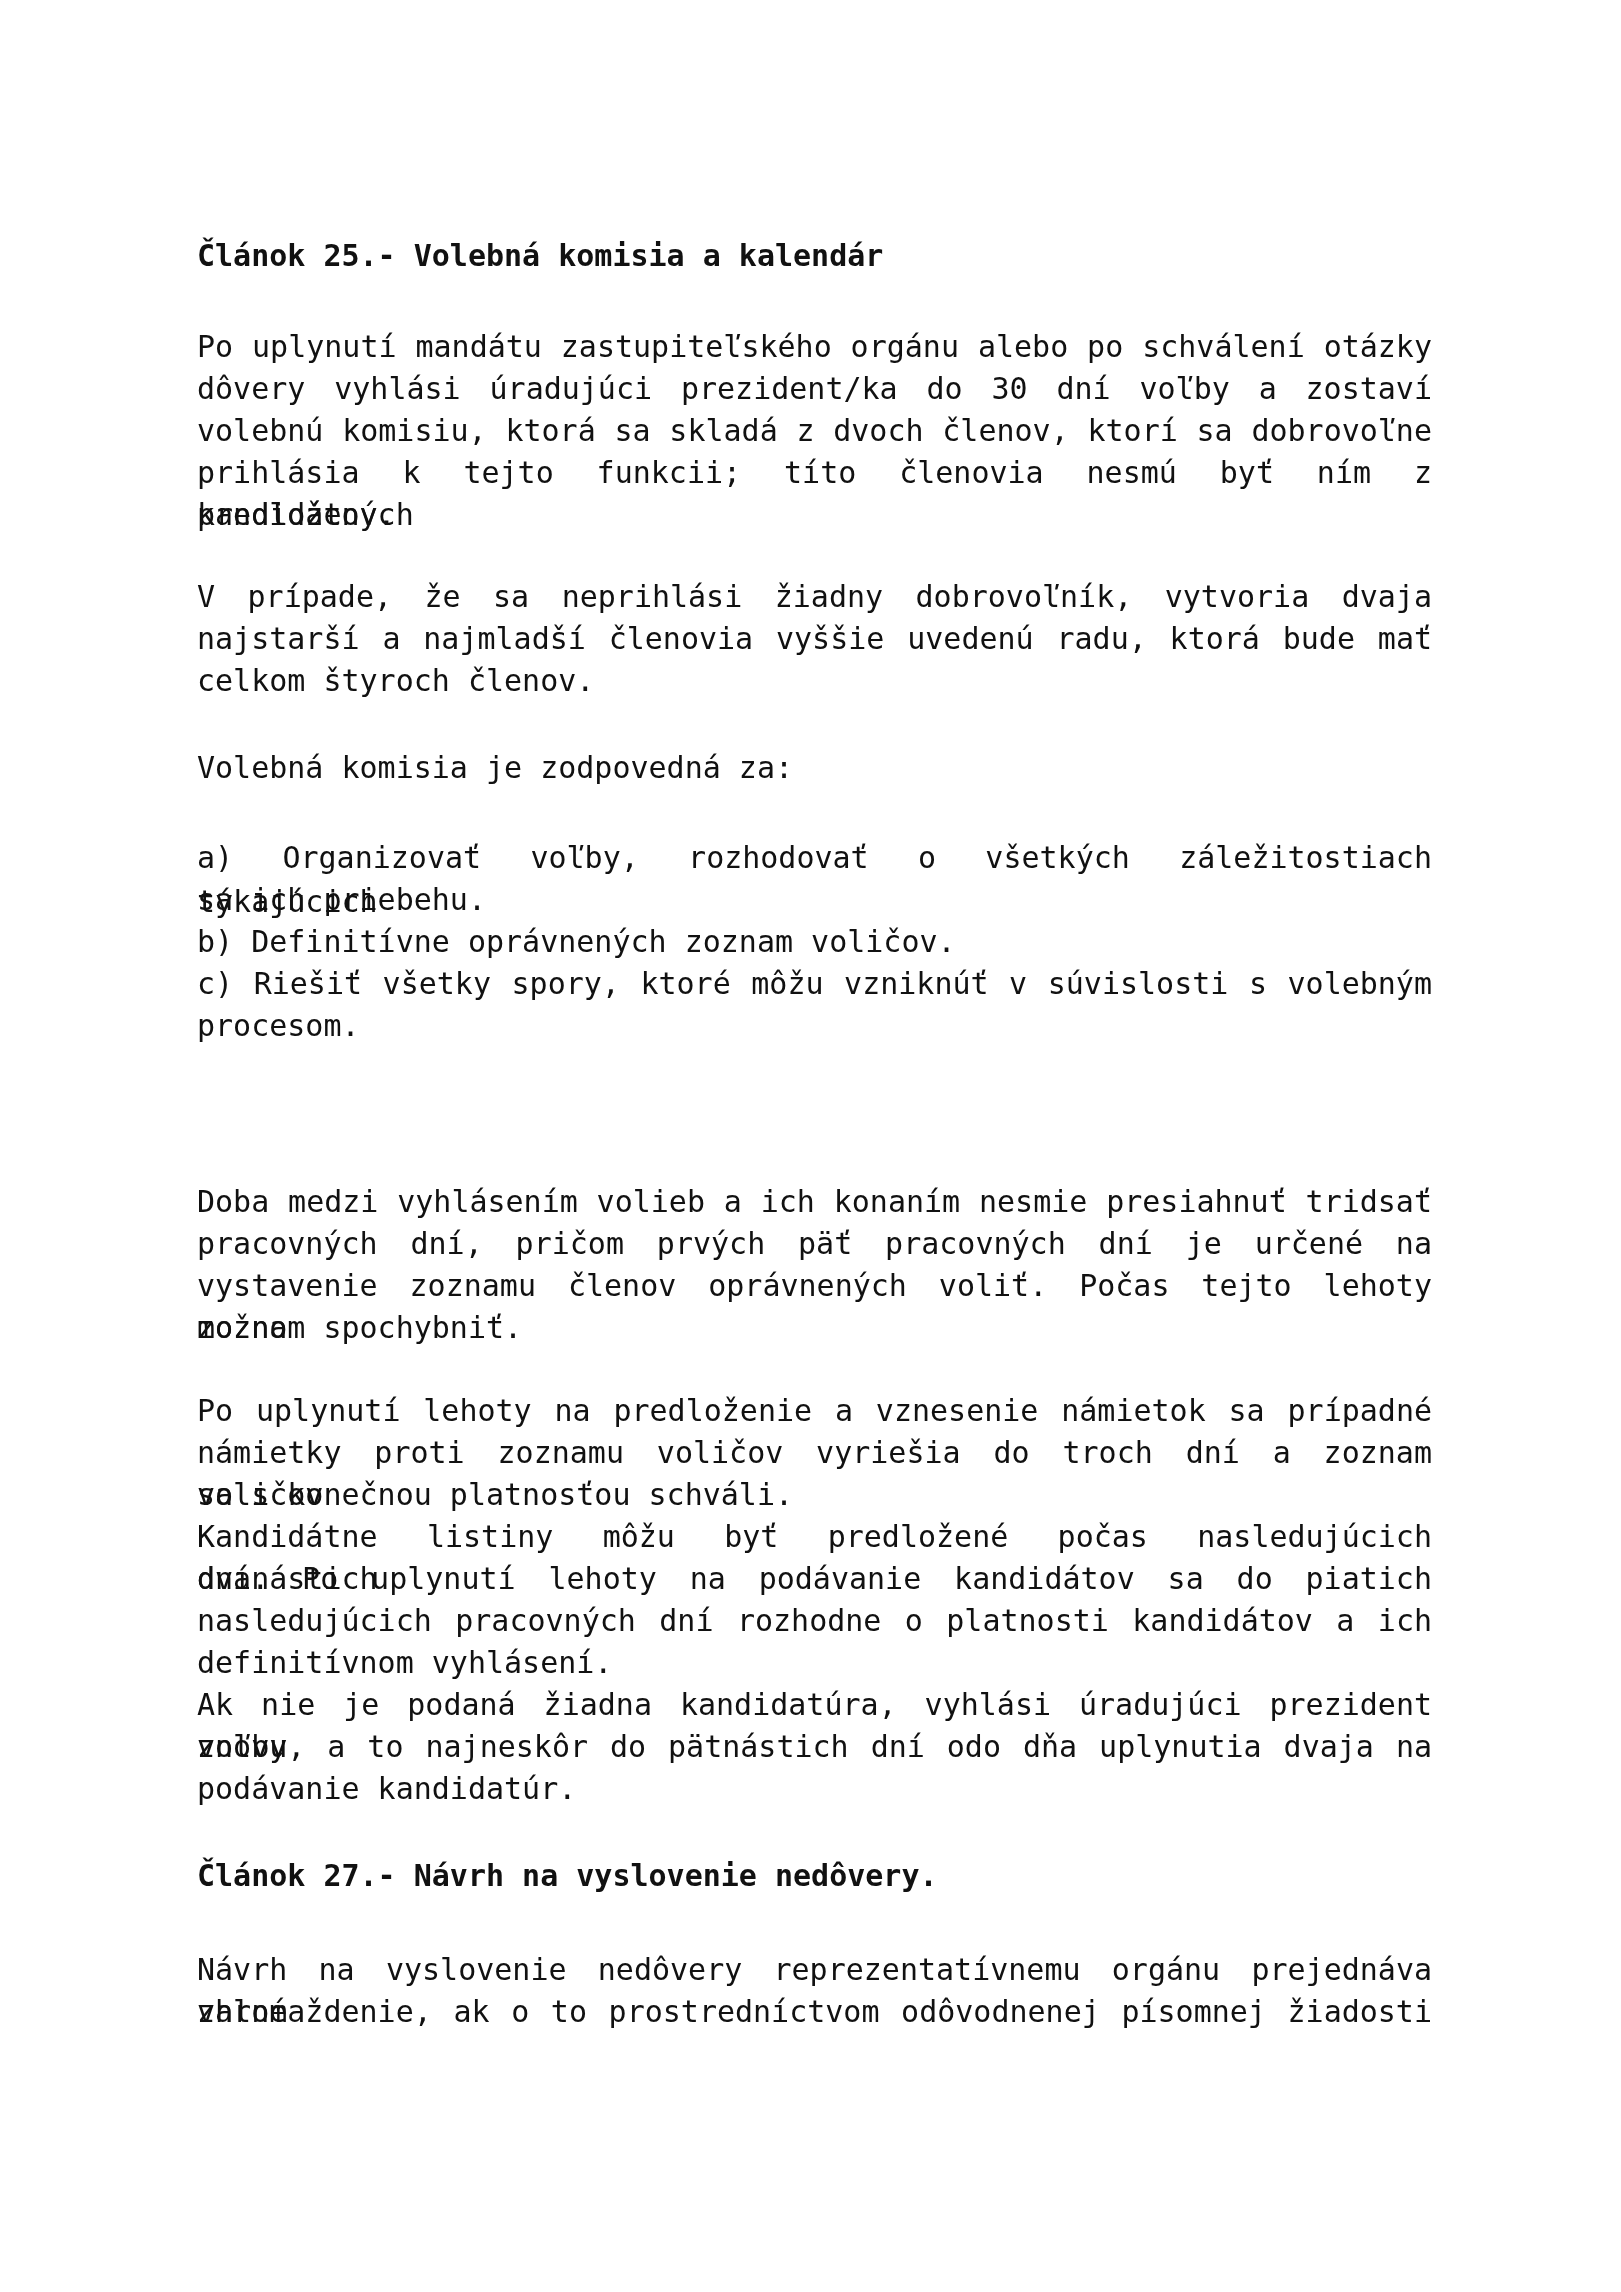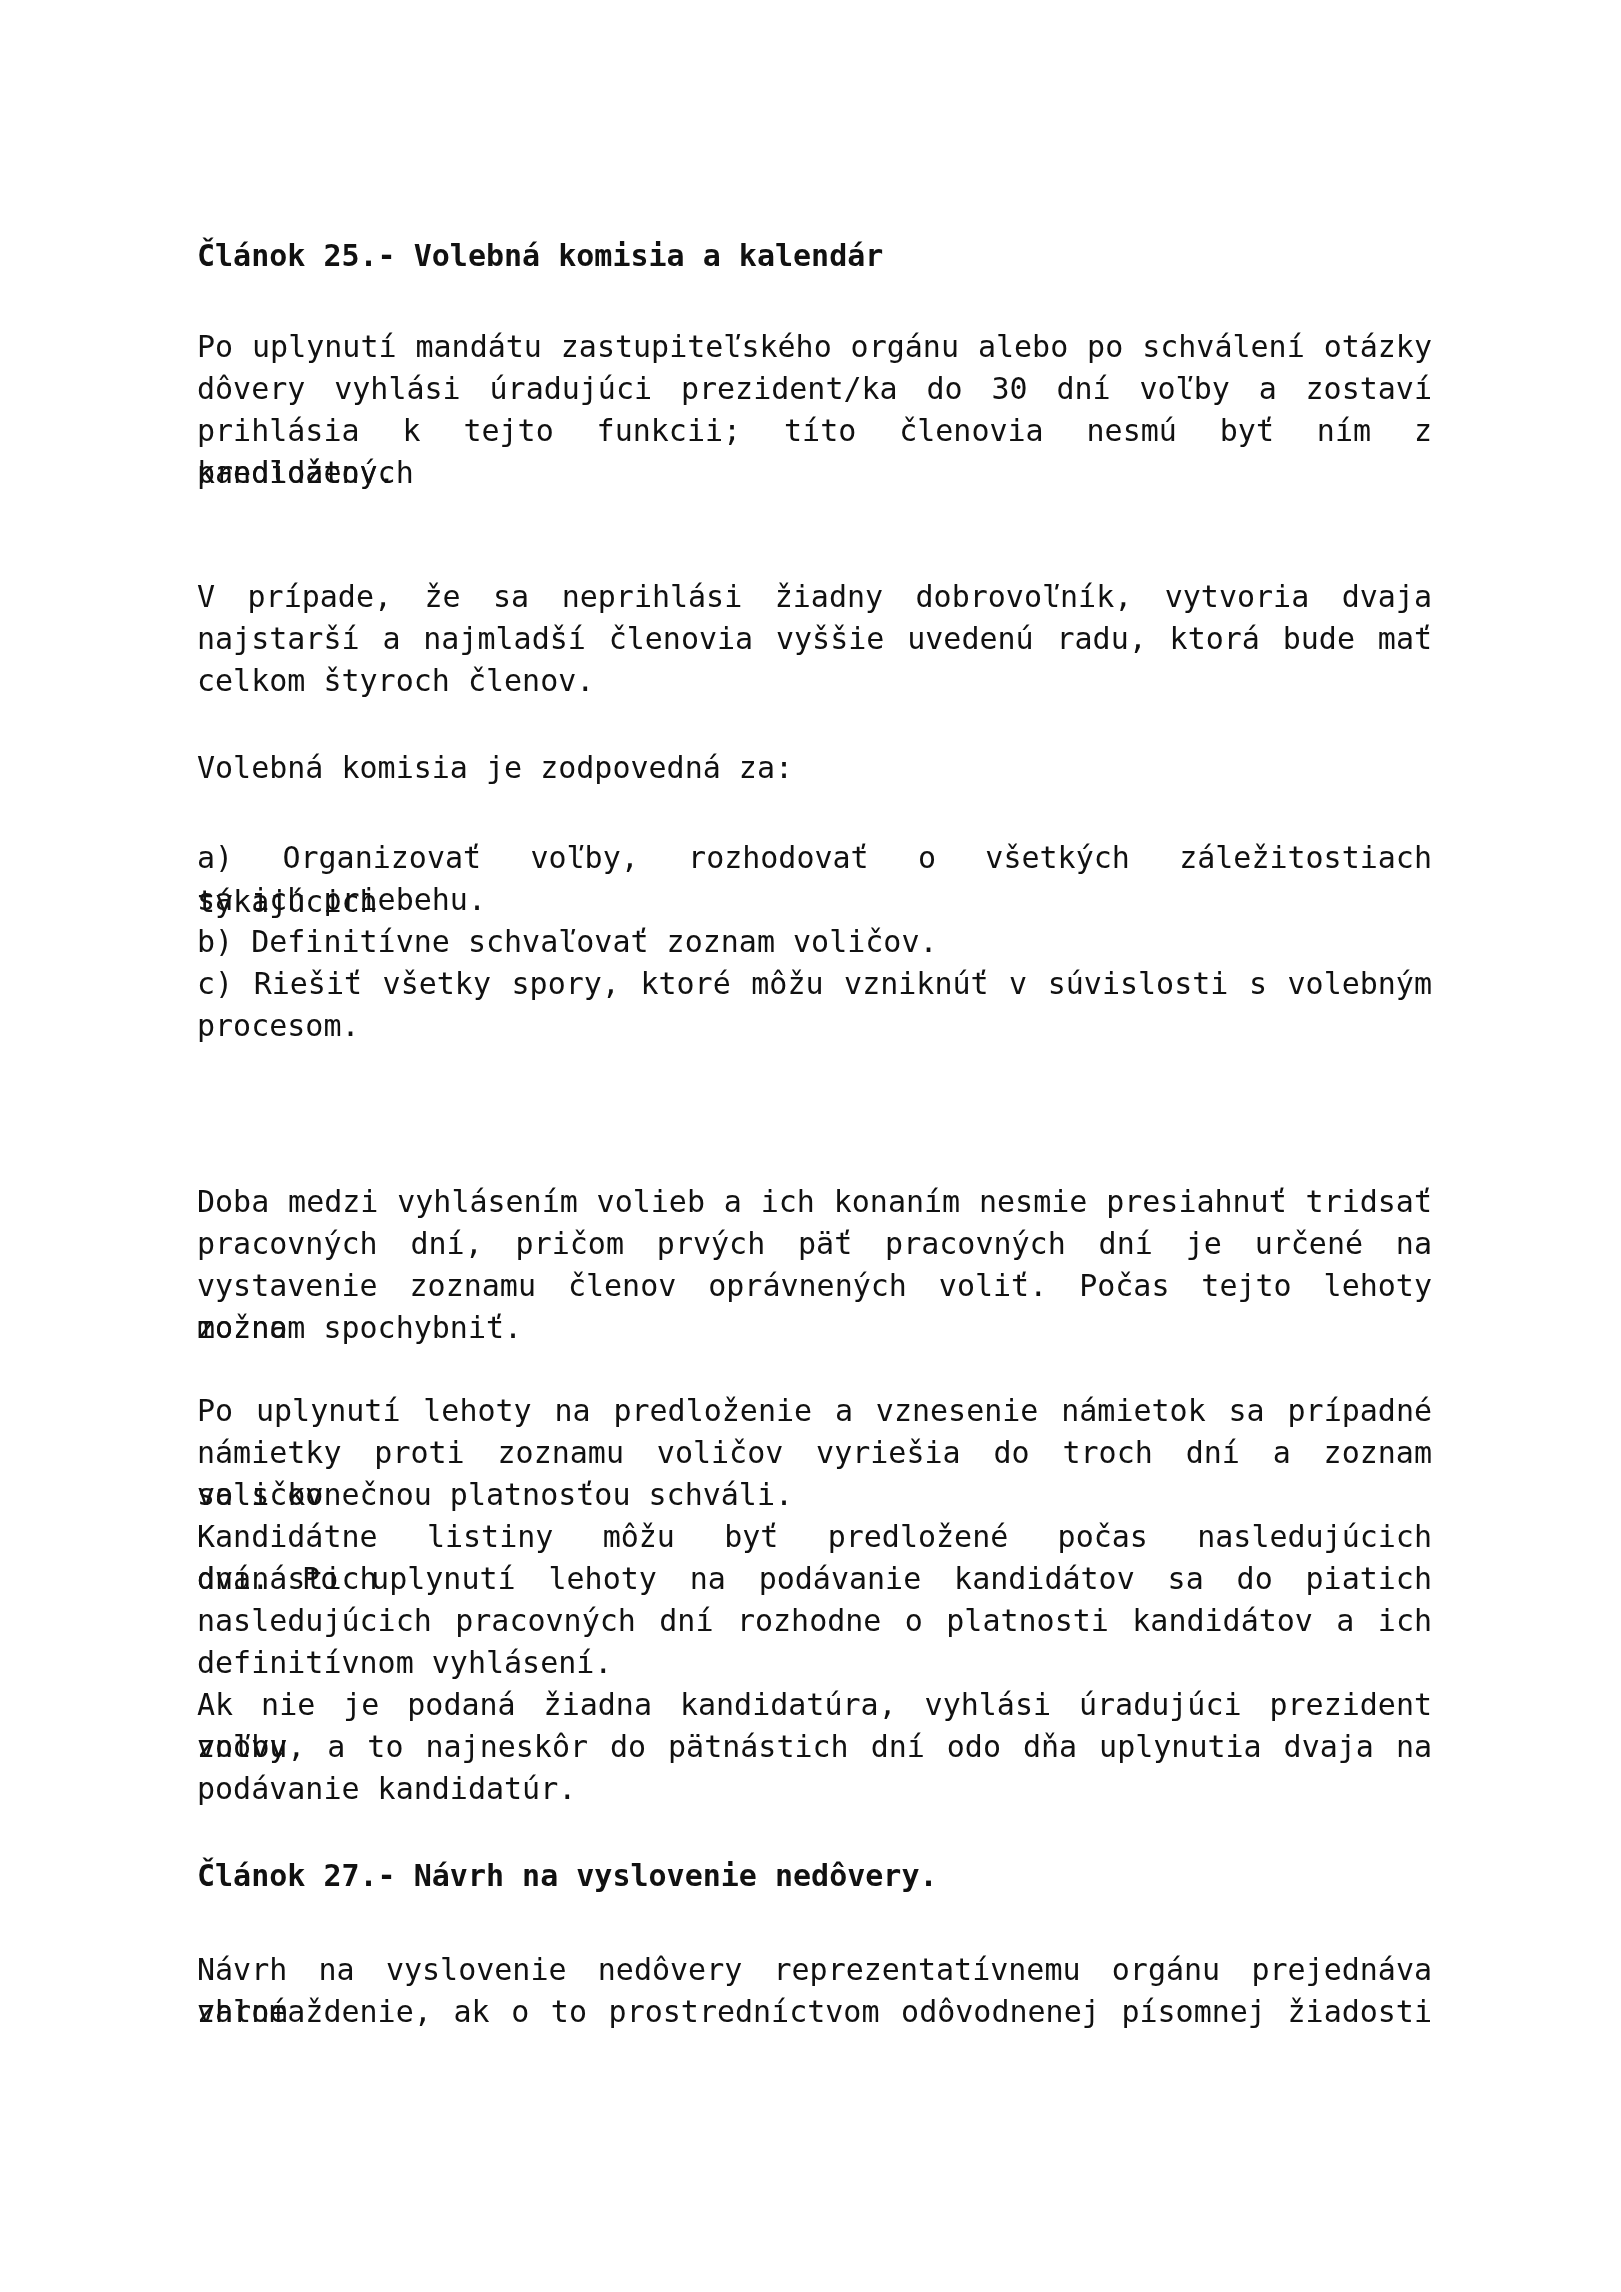--- a/index.html
+++ b/index.html
@@ -19,38 +19,39 @@
 
 <div class="page">
 
   <div class="block heading" style="top:235px">
     <span class="line">Článok 25.- Volebná komisia a kalendár</span>
   </div>
 
   <div class="block" style="top:326px">
     <span class="line j">Po uplynutí mandátu zastupiteľského orgánu alebo po schválení otázky</span>
     <span class="line j">dôvery vyhlási úradujúci prezident/ka do 30 dní voľby a zostaví</span>
+    <span class="line j">volebnú komisiu, ktorá sa skladá z dvoch členov, ktorí sa dobrovoľne</span>
     <span class="line j">prihlásia k tejto funkcii; títo členovia nesmú byť ním z predložených</span>
     <span class="line">kandidátov.</span>
   </div>
 
   <div class="block" style="top:576px">
     <span class="line j">V prípade, že sa neprihlási žiadny dobrovoľník, vytvoria dvaja</span>
     <span class="line j">najstarší a najmladší členovia vyššie uvedenú radu, ktorá bude mať</span>
     <span class="line">celkom štyroch členov.</span>
   </div>
 
   <div class="block" style="top:747px">
     <span class="line">Volebná komisia je zodpovedná za:</span>
   </div>
 
   <div class="block lst" style="top:836px">
     <span class="line j">a) Organizovať voľby, rozhodovať o všetkých záležitostiach týkajúcich</span>
     <span class="line">sa ich priebehu.</span>
-    <span class="line">b) Definitívne schvaľovať zoznam voličov.</span>
+    <span class="line">b) Definitívne oprávnených zoznam voličov.</span>
     <span class="line j">c) Riešiť všetky spory, ktoré môžu vzniknúť v súvislosti s volebným</span>
     <span class="line">procesom.</span>
   </div>
 
 
   <div class="block" style="top:1181px">
     <span class="line j">Doba medzi vyhlásením volieb a ich konaním nesmie presiahnuť tridsať</span>
     <span class="line j">pracovných dní, pričom prvých päť pracovných dní je určené na</span>
     <span class="line j">vystavenie zoznamu členov oprávnených voliť. Počas tejto lehoty možno</span>
     <span class="line">zoznam spochybniť.</span>

